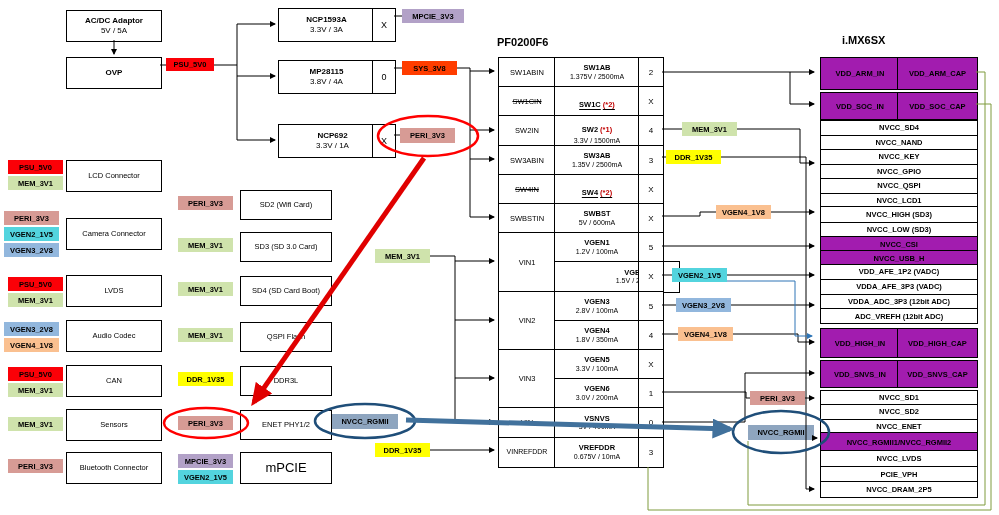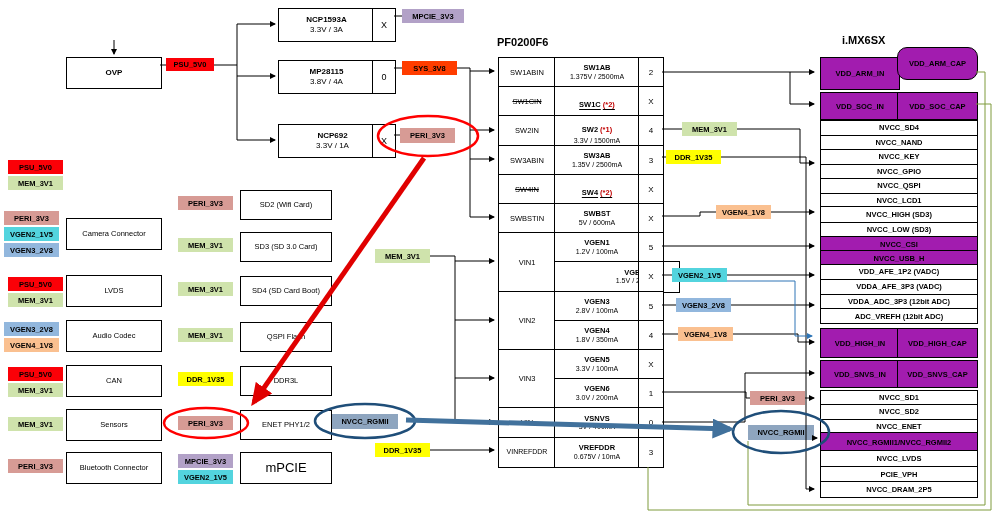--- a/index.html
+++ b/index.html
@@ -20,20 +20,24 @@
   .sgroup{position:absolute;z-index:2;background:#fff;border:1px solid #000;display:flex;flex-direction:column;}
   .sgroup>div{flex:1;display:flex;align-items:center;justify-content:center;font-size:7.5px;font-weight:bold;border-top:1px solid #000;}
   .sgroup>div:first-child{border-top:none;}
   svg.lines{position:absolute;left:0;top:0;z-index:5;pointer-events:none;}
 </style>
 </head>
 <body>
 
 <div class="stage">
 
+  <div class="box" style="left:66px;top:10px;width:94px;height:30px;">
+    <div class="bn">AC/DC Adaptor</div>
+    <div>5V / 5A</div>
+  </div>
   <div class="box" style="left:66px;top:57px;width:94px;height:30px;">
     <div class="bn">OVP</div>
   </div>
   <div class="chip" style="left: 166px; top: 58px; width: 48px; height: 13px; background-color: rgb(251, 0, 7);">PSU_5V0</div>
 
   <div class="box" style="left:278px;top:8px;width:95px;height:32px;">
     <div class="bn">NCP1593A</div>
     <div>3.3V / 3A</div>
   </div>
   <div class="flag" style="left:372px;top:8px;height:32px;">X</div>
@@ -46,20 +50,23 @@
   <div class="flag" style="left:372px;top:60px;height:32px;">0</div>
   <div class="chip" style="left: 402px; top: 61px; width: 55px; background-color: rgb(255, 61, 0);">SYS_3V8</div>
 
   <div class="box" style="left:278px;top:124px;width:95px;height:32px;padding-left:6px;">
     <div class="bn">NCP692</div>
     <div>3.3V / 1A</div>
   </div>
   <div class="flag" style="left:372px;top:124px;height:32px;">X</div>
   <div class="chip" style="left: 400px; top: 128px; width: 55px; height: 15px; background-color: rgb(215, 155, 149);">PERI_3V3</div>
 
+  <div class="box" style="left:66px;top:160px;width:94px;height:30px;font-size:7.5px;">
+      <div>LCD Connector</div>
+    </div>
   <div class="chip" style="left: 8px; top: 160px; width: 55px; background-color: rgb(251, 0, 7);">PSU_5V0</div>
   <div class="chip" style="left: 8px; top: 176px; width: 55px; background-color: rgb(207, 227, 172);">MEM_3V1</div>
 
   <div class="box" style="left:66px;top:218px;width:94px;height:30px;font-size:7.5px;">
       <div>Camera Connector</div>
     </div>
   <div class="chip" style="left: 4px; top: 211px; width: 55px; background-color: rgb(215, 155, 149);">PERI_3V3</div>
   <div class="chip" style="left: 4px; top: 227px; width: 55px; background-color: rgb(83, 212, 222);">VGEN2_1V5</div>
   <div class="chip" style="left: 4px; top: 243px; width: 55px; background-color: rgb(146, 183, 221);">VGEN3_2V8</div>
 
@@ -220,21 +227,21 @@
   <div class="chip" style="left: 716px; top: 205px; width: 55px; background-color: rgb(250, 192, 144);">VGEN4_1V8</div>
   <div class="chip" style="left: 672px; top: 268px; width: 55px; background-color: rgb(83, 212, 222);">VGEN2_1V5</div>
   <div class="chip" style="left: 676px; top: 298px; width: 55px; background-color: rgb(146, 183, 221);">VGEN3_2V8</div>
   <div class="chip" style="left: 678px; top: 327px; width: 55px; background-color: rgb(250, 192, 144);">VGEN4_1V8</div>
   <div class="chip" style="left: 750px; top: 391px; width: 55px; background-color: rgb(215, 155, 149);">PERI_3V3</div>
   <div class="chip" style="left: 748px; top: 425px; width: 66px; height: 15px; background-color: rgb(142, 165, 191);">NVCC_RGMII</div>
 
   <div class="title" style="left:842px;top:34px;">i.MX6SX</div>
 
   <div class="scell" style="left:820px;top:57px;width:78px;height:31px;">VDD_ARM_IN</div>
-  <div class="scell" style="left:897px;top:47px;width:79px;height:31px;border-radius:10px;">VDD_ARM_CAP</div>
+  <div class="scell" style="left:897px;top:57px;width:79px;height:31px;">VDD_ARM_CAP</div>
   <div class="scell" style="left:820px;top:92px;width:78px;height:26px;">VDD_SOC_IN</div>
   <div class="scell" style="left:897px;top:92px;width:79px;height:26px;">VDD_SOC_CAP</div>
 
   <div class="sgroup" style="left:820px;top:120px;width:156px;height:86px;">
     <div>NVCC_SD4</div>
     <div>NVCC_NAND</div>
     <div>NVCC_KEY</div>
     <div>NVCC_GPIO</div>
     <div>NVCC_QSPI</div>
     <div>NVCC_LCD1</div>

